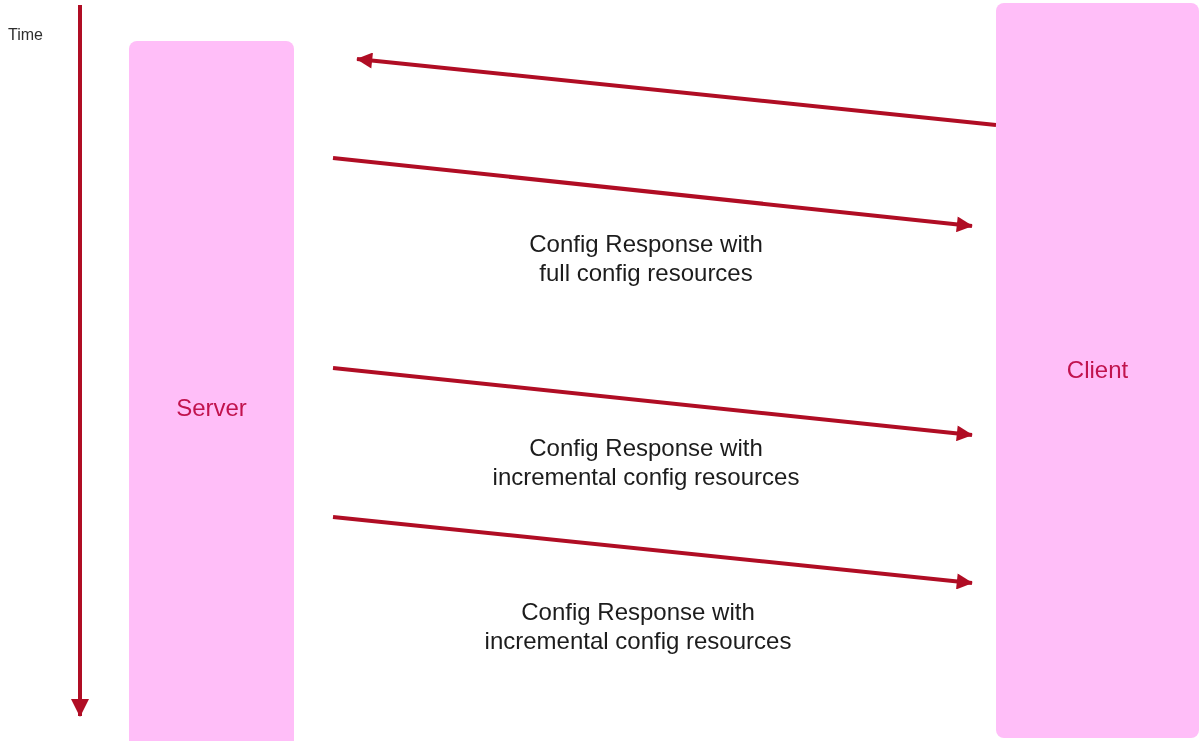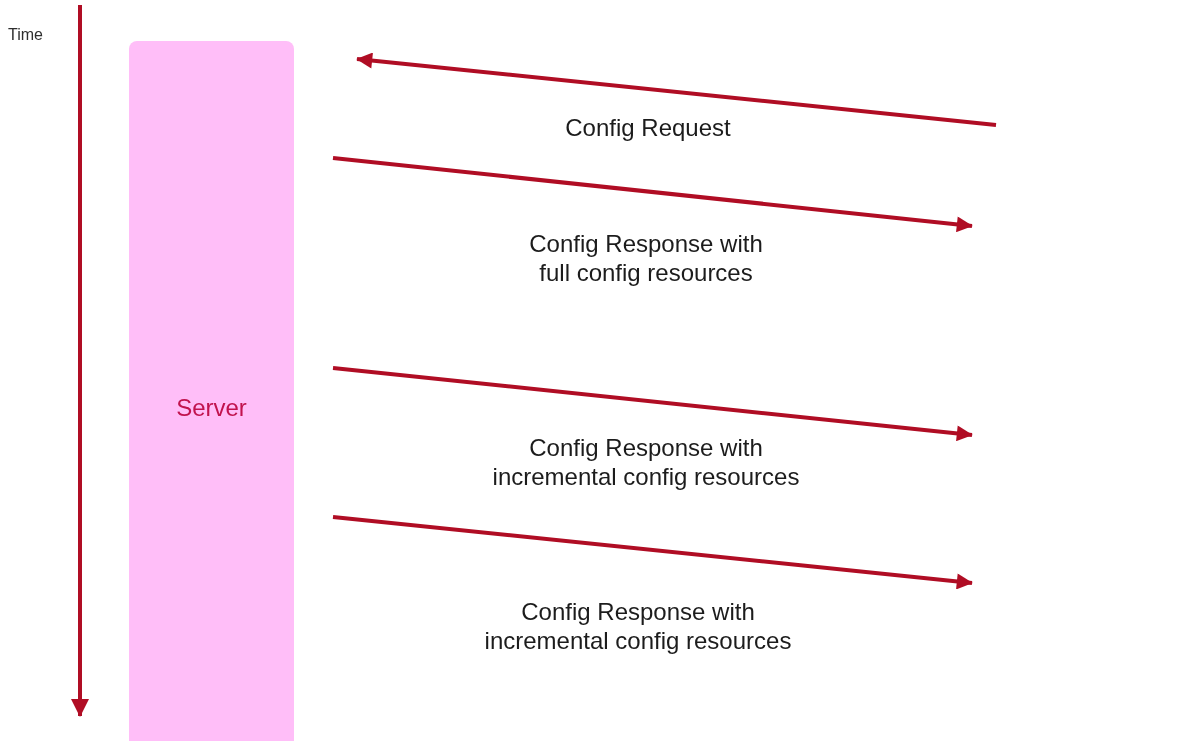--- a/index.html
+++ b/index.html
@@ -97,22 +97,24 @@
 
     <line x1="333" y1="517" x2="972" y2="583" marker-end="url(#head-msg)"></line>
   </svg>
 
   <div class="time-label">Time</div>
 
   <div class="entity-box server">
     <span class="entity-label">Server</span>
   </div>
 
+  <div class="entity-box client">
+    <span class="entity-label">Client</span>
+  </div>
 
-  <div id="msg-label-0" class="msg-label">Config Request</div>
 
   <div id="msg-label-1" class="msg-label">Config Response with
 full config resources</div>
 
   <div id="msg-label-2" class="msg-label">Config Response with
 incremental config resources</div>
 
   <div id="msg-label-3" class="msg-label">Config Response with
 incremental config resources</div>
 

